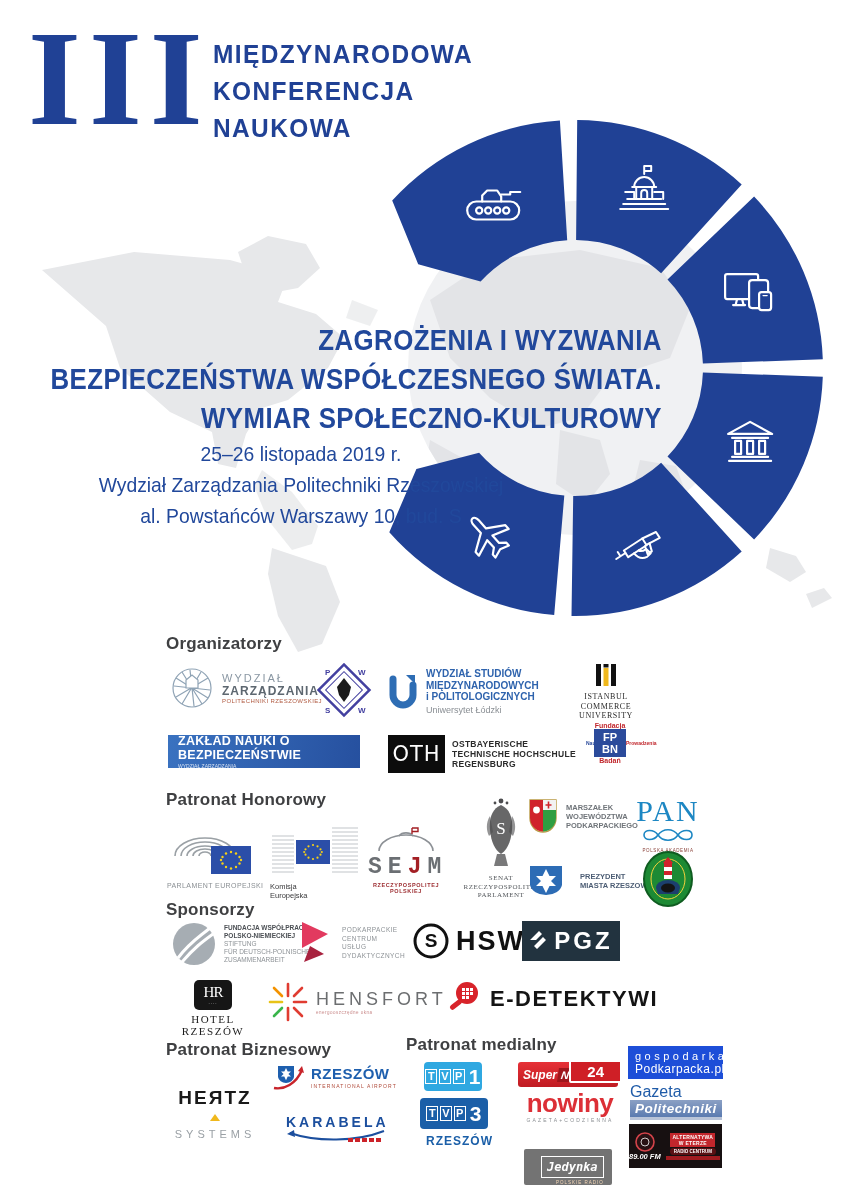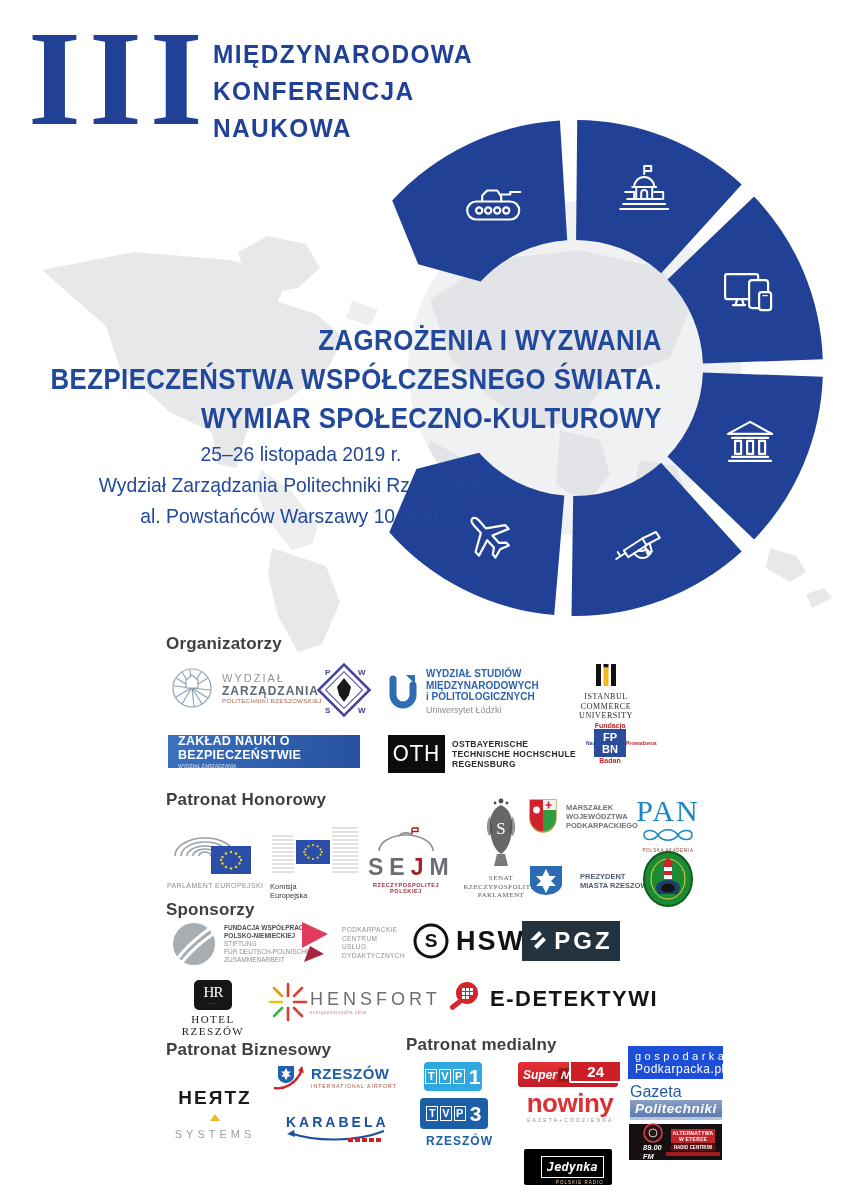--- a/index.html
+++ b/index.html
@@ -36,21 +36,21 @@
   .oth-t{font-size:8.5px;font-weight:bold;color:#2b2b2b;line-height:10px;letter-spacing:.3px;}
   .fpbn{display:flex;flex-direction:column;align-items:center;line-height:1;}
   .fpbn-red{font-size:7px;font-weight:bold;color:#c1272d;}
   .fpbn-mid{display:flex;align-items:center;}
   .fpbn-vert{font-size:5px;font-weight:bold;width:8px;}
   .fpbn-box{width:32px;height:28px;background:#2b4b9b;color:#fff;font-weight:bold;font-size:11px;
             line-height:12px;display:flex;flex-direction:column;align-items:center;justify-content:center;}
   
   .ep-cap{font-size:7px;color:#8a8f93;letter-spacing:.4px;}
   .ec-cap{font-size:7.5px;color:#3a3a3c;line-height:9px;}
-  .sejm-row{font-family:Liberation Sans, sans-serif;font-weight:bold;font-size:23px;color:#6b6f73;letter-spacing:6px;line-height:1;}
+  .sejm-row{font-family:Liberation Mono, monospace;font-weight:bold;font-size:23px;color:#6b6f73;letter-spacing:6px;line-height:1;}
   .sejm-j{color:#a31f24;}
   .sejm-cap{font-size:5.5px;font-weight:bold;color:#9c2c30;letter-spacing:.6px;margin-top:3px;}
   .senat-cap{font-family:"Liberation Serif",serif;font-size:7px;color:#55595d;line-height:8.5px;letter-spacing:.5px;}
   .crest-t{font-size:7.5px;font-weight:bold;color:#6f7479;line-height:9px;}
   .pan-t{font-family:"Liberation Serif",serif;font-size:30px;color:#1d87c3;line-height:1;letter-spacing:2px;}
   .pan-cap{font-size:4.5px;color:#8a4038;letter-spacing:.6px;}
   .prez-t{font-size:7.5px;font-weight:bold;color:#4c5d74;line-height:9px;}
   
   .fw-dark{font-size:6.5px;font-weight:bold;color:#4b4f54;line-height:8px;}
   .fw-gray{font-size:6.5px;color:#8d9296;line-height:8px;}
@@ -87,24 +87,24 @@
   .sn-24{position:absolute;right:-4px;top:-2px;background:#cf1f26;border:2px solid #fff;color:#fff;
          font-weight:900;font-size:15px;padding:1px 16px;border-radius:2px;}
   .gosp{width:95px;height:33px;background:#1d4ed8;color:#fff;display:flex;flex-direction:column;justify-content:center;padding-left:7px;box-sizing:border-box;}
   .gosp-l1{font-size:11px;letter-spacing:3.5px;}
   .gosp-l2{font-size:12px;letter-spacing:.5px;}
   .nowiny-t{font-size:26px;font-weight:900;color:#dc2f36;letter-spacing:-.5px;line-height:1;}
   .nowiny-sub{font-size:5px;color:#8b8f93;letter-spacing:2.2px;margin-top:1px;}
   .gp-l1{font-size:16px;color:#1f5ba8;line-height:1;}
   .gp-box{width:92px;background:linear-gradient(#8ba0c4,#5b7bb0);color:#fff;font-weight:bold;font-style:italic;
           font-size:13.5px;text-align:center;padding:1px 0;letter-spacing:.5px;border-bottom:3px solid #b9c4d8;}
-  .jed{width:88px;height:36px;background:#000000;border-radius:2px;display:flex;align-items:center;gap:4px;padding:13px;box-sizing:border-box;position:relative;}
+  .jed{width:88px;height:36px;background:#737373;border-radius:2px;display:flex;align-items:center;gap:4px;padding:13px;box-sizing:border-box;position:relative;}
   .jed-name{border:1.5px solid #fff;color:#fff;font-weight:bold;font-style:italic;font-size:12px;padding:3px 5px;font-family:"DejaVu Sans Mono",monospace;}
   .jed-sub{position:absolute;left:32px;bottom:0px;font-size:4.5px;color:#f7d9b8;letter-spacing:1px;}
-  .rc{width:93px;height:36px;background:#171011;display:flex;align-items:center;gap:3px;padding:14px;box-sizing:border-box;}
+  .rc{width:93px;height:44px;background:#171011;display:flex;align-items:center;gap:3px;padding:0;box-sizing:border-box;}
   .rc-right{display:flex;flex-direction:column;gap:1px;align-items:center;flex:1;}
   .rc-alt{background:#c2262c;color:#fff;font-weight:900;font-size:5px;line-height:6px;text-align:center;padding:1px 2px;letter-spacing:.3px;}
   .rc-name{color:#fff;font-size:4.5px;font-weight:bold;background:#5a1114;border-radius:4px;padding:1px 4px;}
   .rc-strip{background:#a01b20;height:4px;width:54px;}
   .rc-fm{color:#fff;font-weight:900;font-style:italic;font-size:7.5px;}
 </style>
 </head>
 <body>
 
 <svg class="abs" style="left:0;top:0" width="848" height="665" viewBox="0 0 848 665">
@@ -492,21 +492,21 @@
 </div>
 
 <div class="abs c" style="left:167px;top:980px;width:92px">
   <div class="hr-box" style="margin:0 auto">
     <div class="hr-m">HR</div>
     <div class="hr-dots">....</div>
   </div>
   <div class="hotel-t">HOTEL RZESZÓW</div>
 </div>
 
-<div class="abs logo" style="left:266px;top:980px;">
+<div class="abs logo" style="left:266px;top:980px;gap:6px">
   <svg width="44" height="44" viewBox="0 0 44 44">
     <g stroke-width="2.6" stroke-linecap="round">
       <path d="M22 4 v12" stroke="#e03c31"></path>
         <path d="M22 28 v12" stroke="#e03c31"></path>
       <path d="M8 8 l8 8" stroke="#f39200"></path>
         <path d="M28 28 l8 8" stroke="#e03c31"></path>
       <path d="M4 22 h12" stroke="#e8c317"></path>
         <path d="M28 22 h12" stroke="#e03c31"></path>
       <path d="M8 36 l8 -8" stroke="#39b54a"></path>
         <path d="M28 16 l8 -8" stroke="#e03c31"></path>

